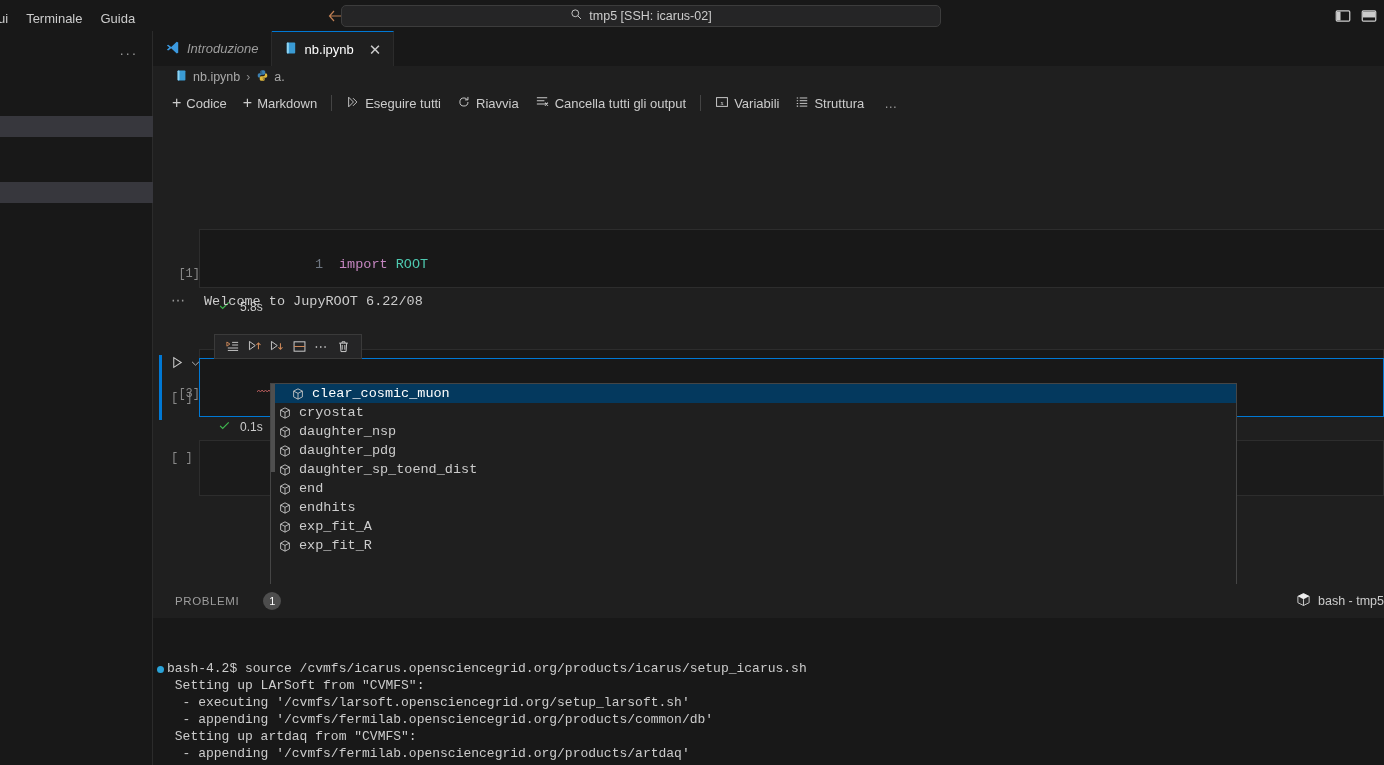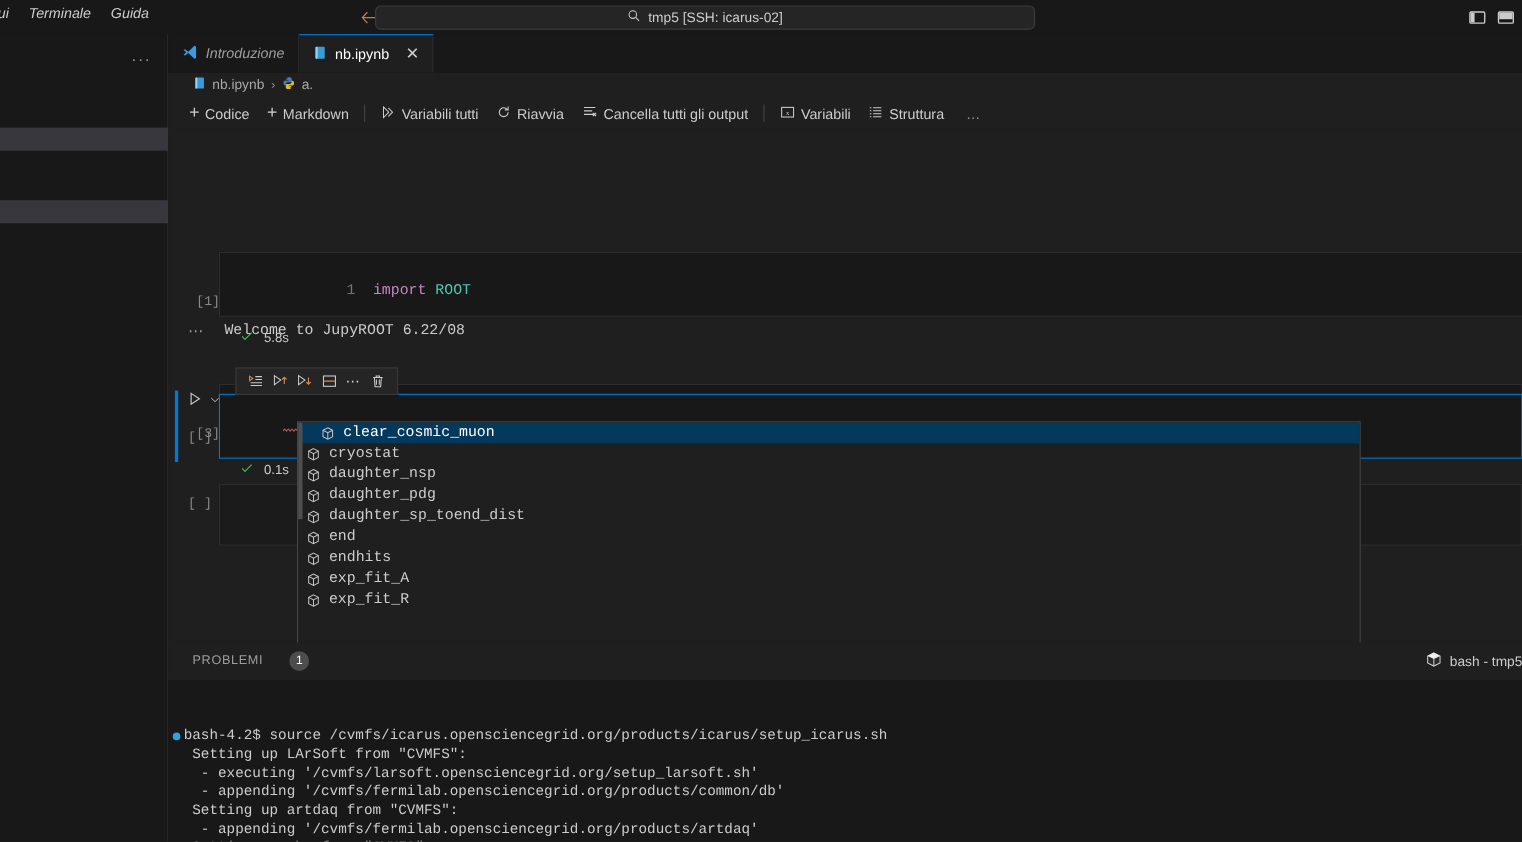--- a/index.html
+++ b/index.html
@@ -11,21 +11,21 @@
     color: #cccccc;
     overflow: hidden;
   }
   .app { position: relative; width: 1384px; height: 765px; }
 
   
   .titlebar {
     position: absolute; left: 0; top: 0; width: 1384px; height: 31px;
     background: #181818; display: flex; align-items: center;
   }
-  .menus { display: flex; align-items: flex-start; height: 31px; padding-left: 0px; font-style: italic; }
+  .menus { display: flex; align-items: flex-end; height: 31px; padding-left: 0px; }
   .menu-item {
     font-size: 13px; color: #cccccc; padding: 3px 9px; border-radius: 4px;
     white-space: nowrap; line-height: 18px;
   }
   .menu-item.clipped { padding-left: 0; margin-left: -2px; }
   .nav-arrows { display: flex; align-items: center; gap: 18px; margin-left: 183px; }
   .nav-arrow { width: 16px; height: 16px; opacity: .9; }
   .nav-arrow.disabled { opacity: .45; }
   .searchbox {
     position: absolute; left: 341px; top: 5px; width: 600px; height: 22px;
@@ -291,21 +291,21 @@
         <span>Markdown</span>
       </div>
       <div class="tb-sep"></div>
       <div class="tb-btn">
         <span>
           <svg viewBox="0 0 16 16" width="14" height="14">
               <path d="M3 2.5l5.5 5.5L3 13.5z" stroke="#cccccc" stroke-width="1.05" fill="none"></path>
               <path d="M8 3.6l4.4 4.4L8 12.4" stroke="#cccccc" stroke-width="1.05" fill="none"></path>
             </svg>
         </span>
-        <span>Variabili tutti</span>
+        <span>Eseguire tutti</span>
       </div>
       <div class="tb-btn">
         <span>
           <svg viewBox="0 0 16 16" width="14" height="14">
               <path d="M12.5 8A4.6 4.6 0 1 1 8 3.4c1.6 0 3 .8 3.8 2" stroke="#cccccc" stroke-width="1.1" fill="none"></path>
               <path d="M12.5 2.2v3.4H9.1" stroke="#cccccc" stroke-width="1.1" fill="none"></path>
             </svg>
         </span>
         <span>Riavvia</span>
       </div>

